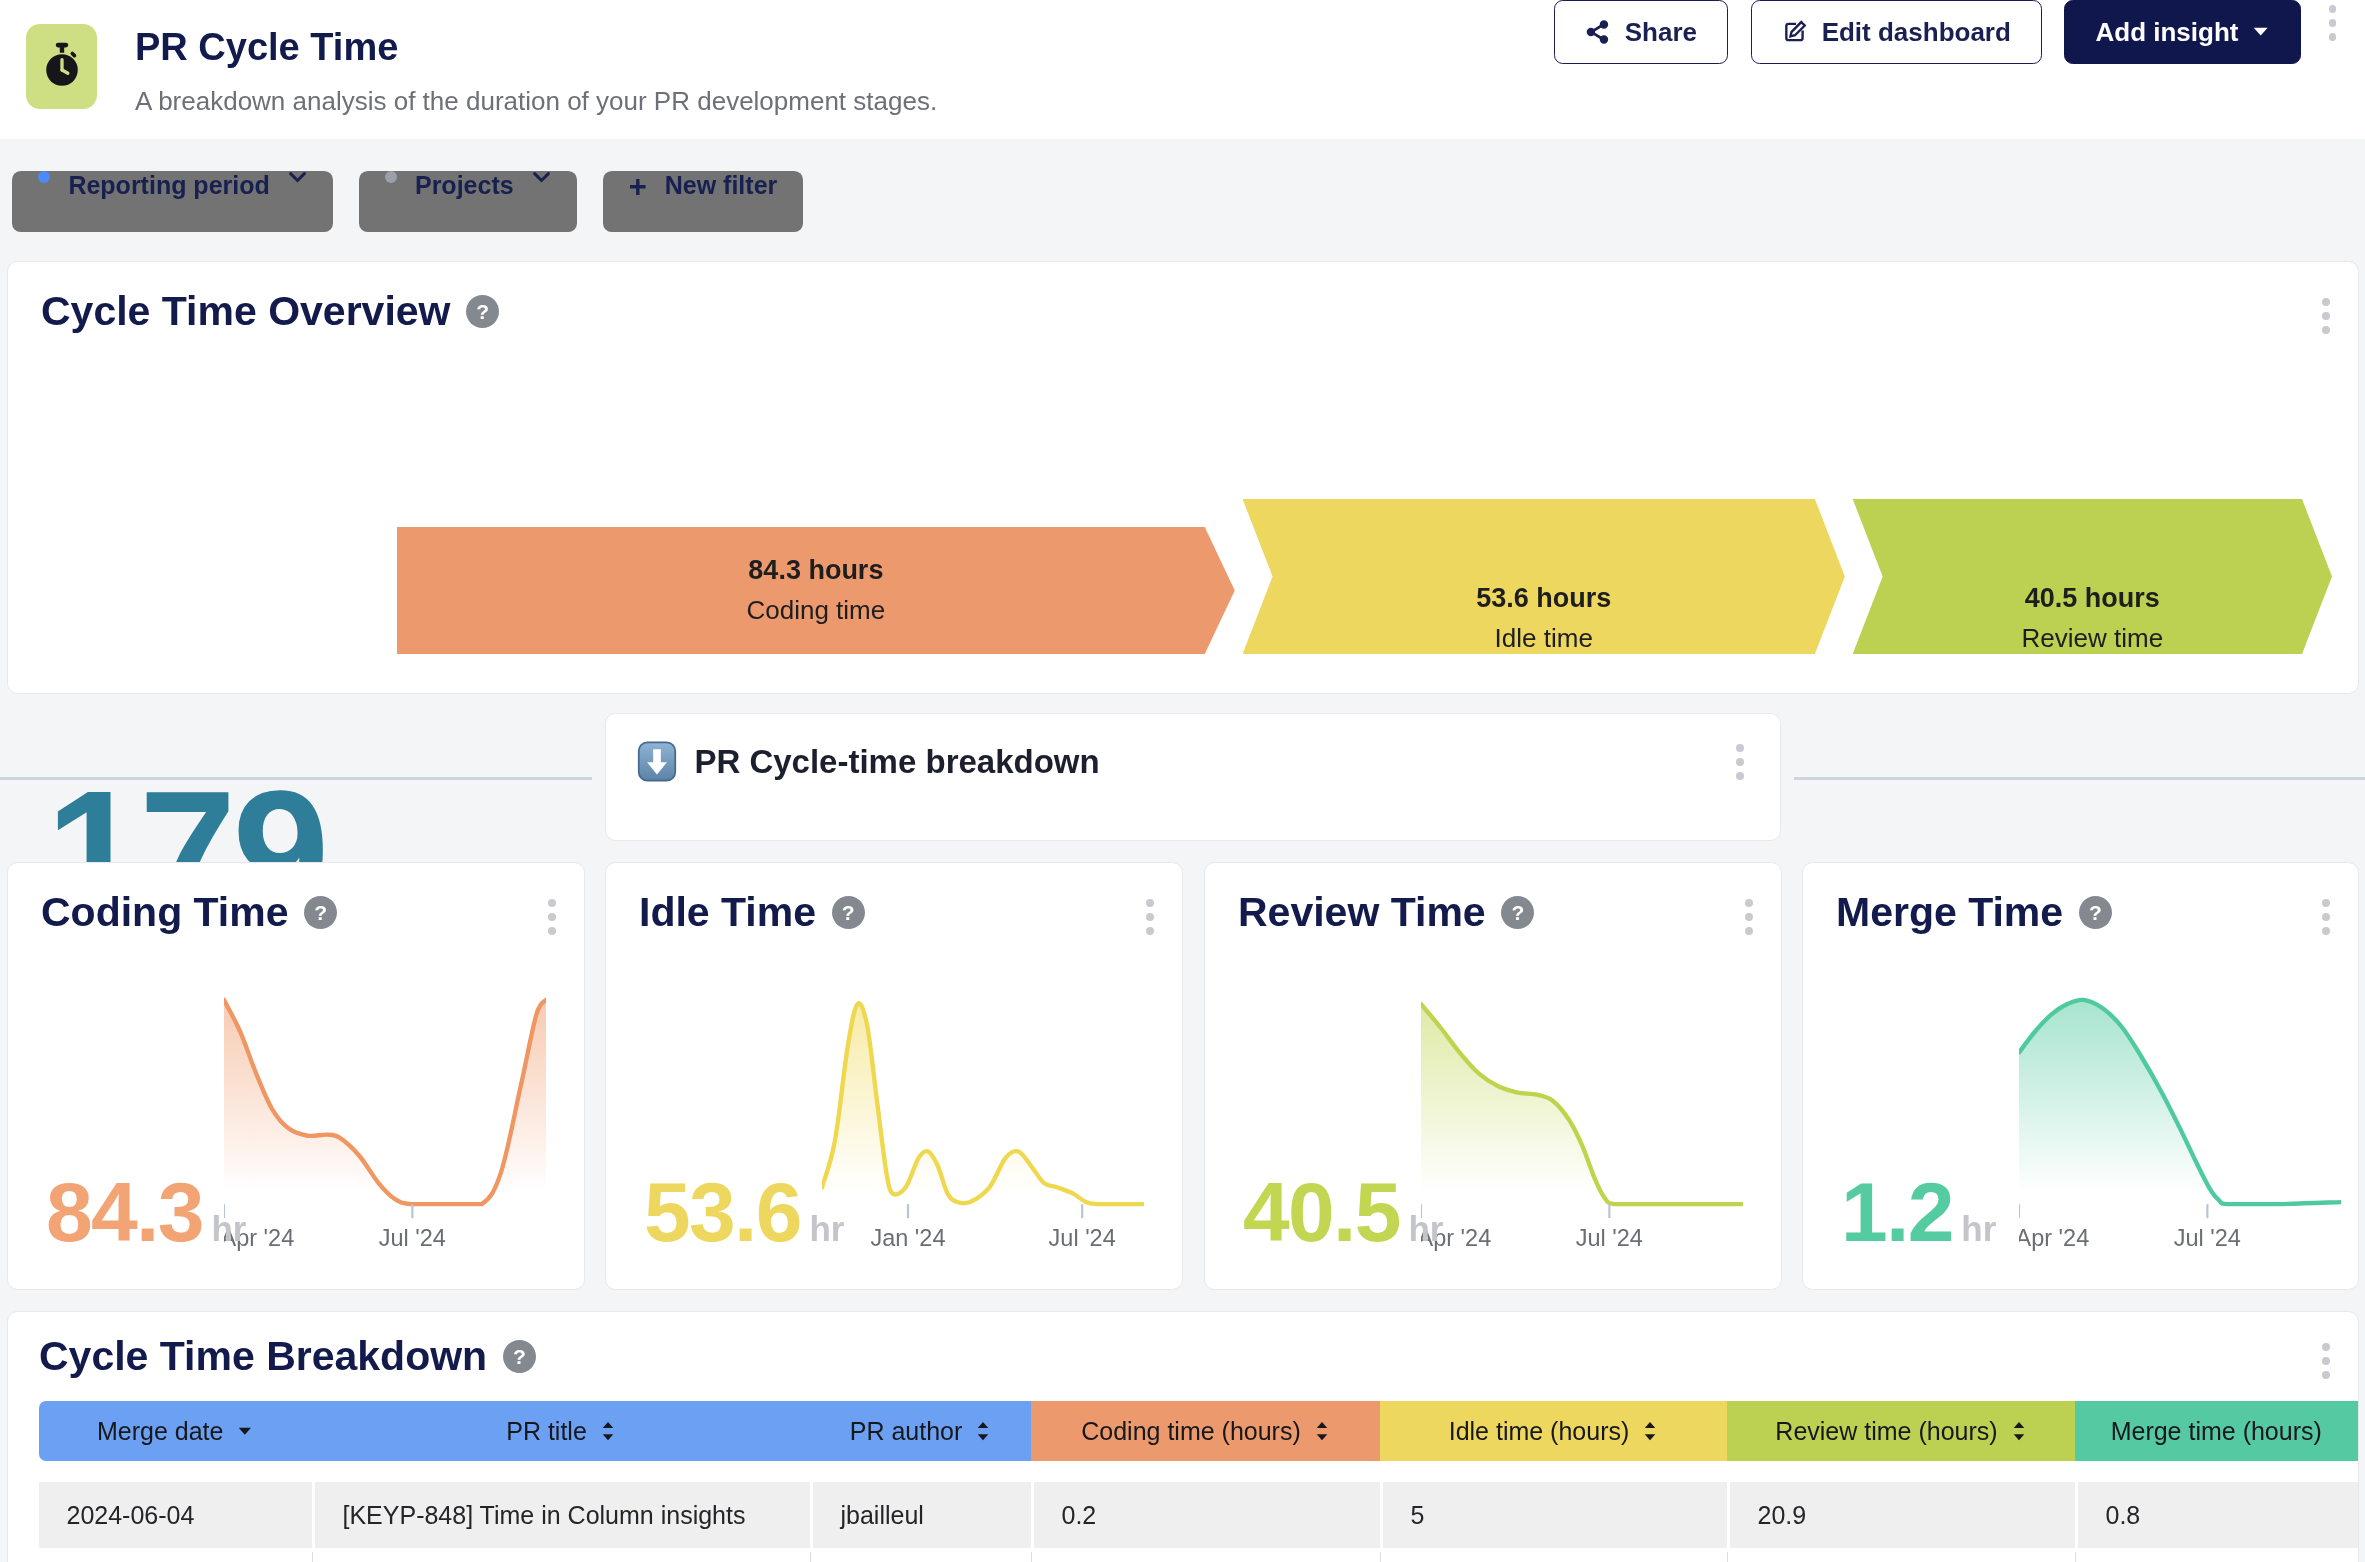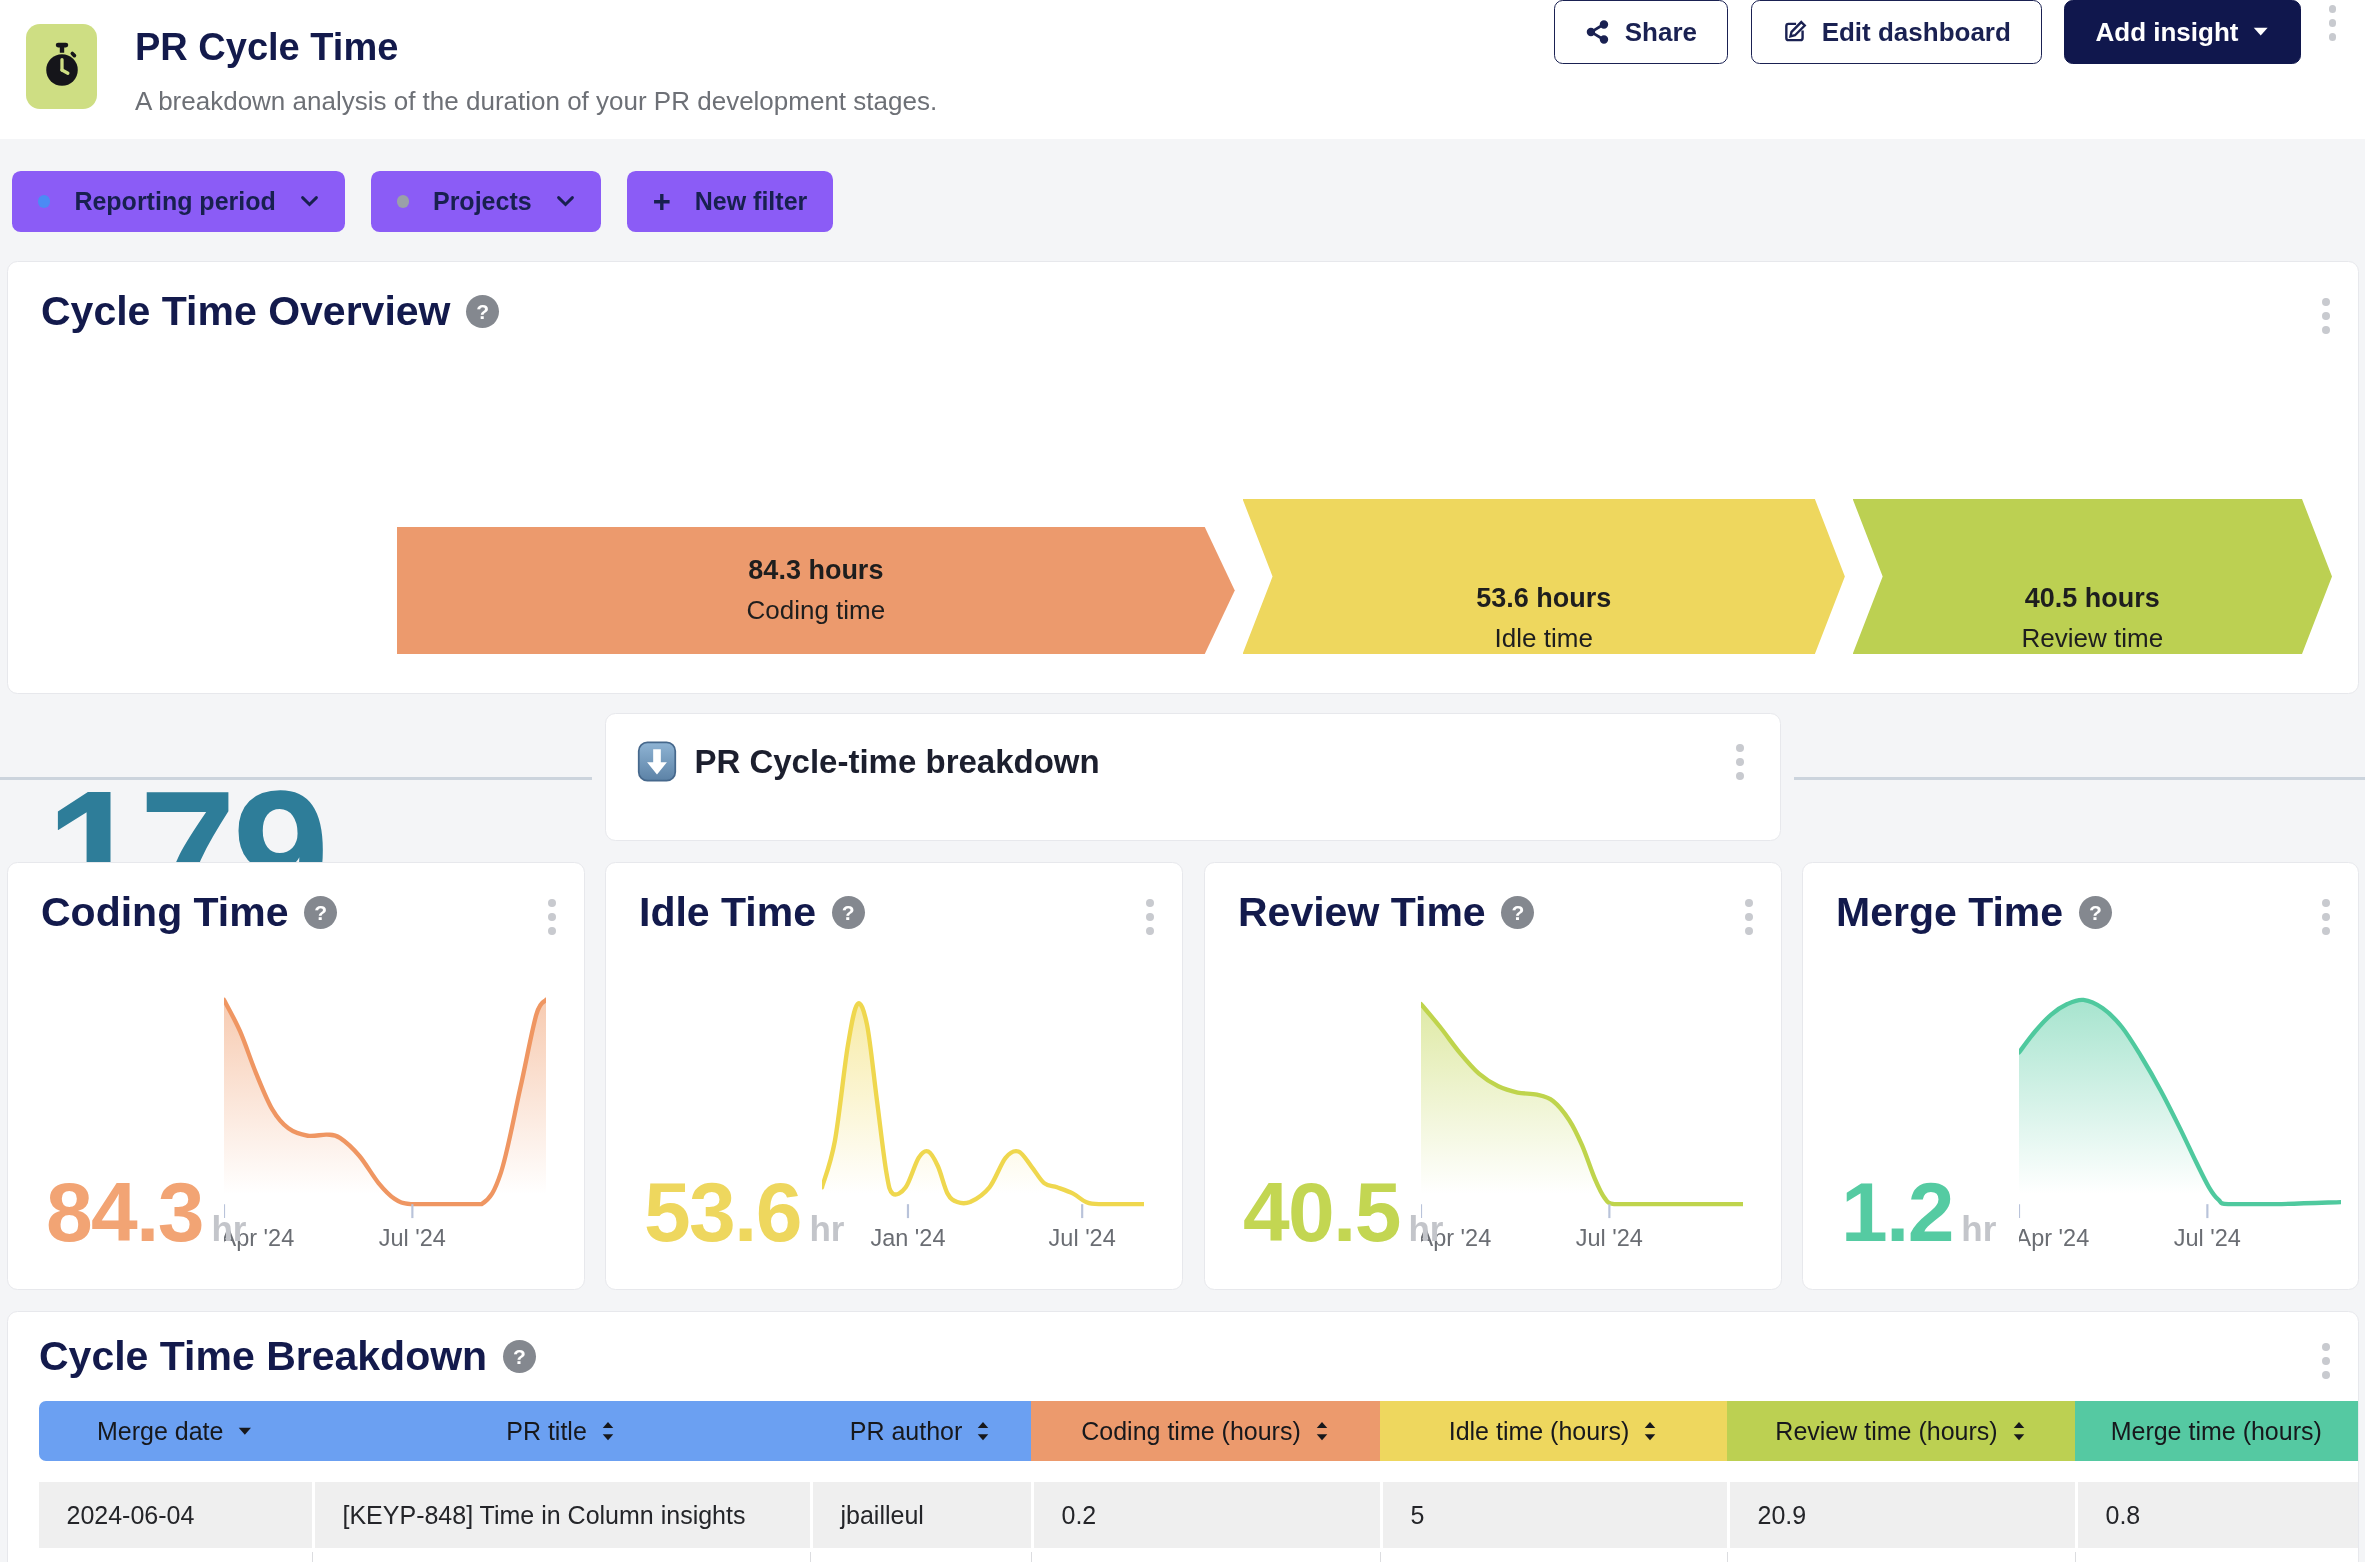--- a/index.html
+++ b/index.html
@@ -17,22 +17,22 @@
   .topbar-right { position:absolute; right:24.4px; top:0; height:139px; display:flex; align-items:flex-start; gap:22.6px; }
   .btn { display:flex; align-items:center; gap:14px; height:64px; padding:0 30px;
          border-radius:8.7px; font-size:26px; font-weight:600; cursor:pointer; white-space:nowrap; }
   .btn-outline { background:#fff; border:1.7px solid #1a2152; color:#1a2152; }
   .btn-solid { background:#10174d; border:1.7px solid #10174d; color:#fff; }
   .kebab { display:flex; flex-direction:column; gap:6.1px; padding:5.2px; cursor:pointer; }
   .kebab i { width:7.8px; height:7.8px; border-radius:50%; background:#c8cacf; }
 
   
   .chips { position:absolute; left:12.2px; top:171px; display:flex; gap:26px; }
-  .chip { display:flex; align-items:center; gap:24px; height:61px; padding:0 26px;
-          background:#8b5cf6; border-radius:8.7px; font-size:25px; font-weight:600;
+  .chip { display:flex; gap:18px; height:61px; padding:0 26px;
+          background:#737373; border-radius:8.7px; font-size:25px; font-weight:600;
           color:#18204f; cursor:pointer; }
   .dot { width:12.2px; height:12.2px; border-radius:50%; }
   .plus { font-size:31px; font-weight:700; line-height:1; }
 
   
   .card { position:absolute; background:#fff; border:0.9px solid #e7e8ec; border-radius:10.5px; }
   .card-titlerow { position:absolute; left:33px; top:26px; display:flex; align-items:center; gap:15.7px; }
   .card-title { font-size:41px; font-weight:700; color:#131a4c; white-space:nowrap; }
   .help { width:33px; height:33px; border-radius:50%; background:#84888f; color:#fff;
           font-size:21px; font-weight:700; display:flex; align-items:center; justify-content:center; }

